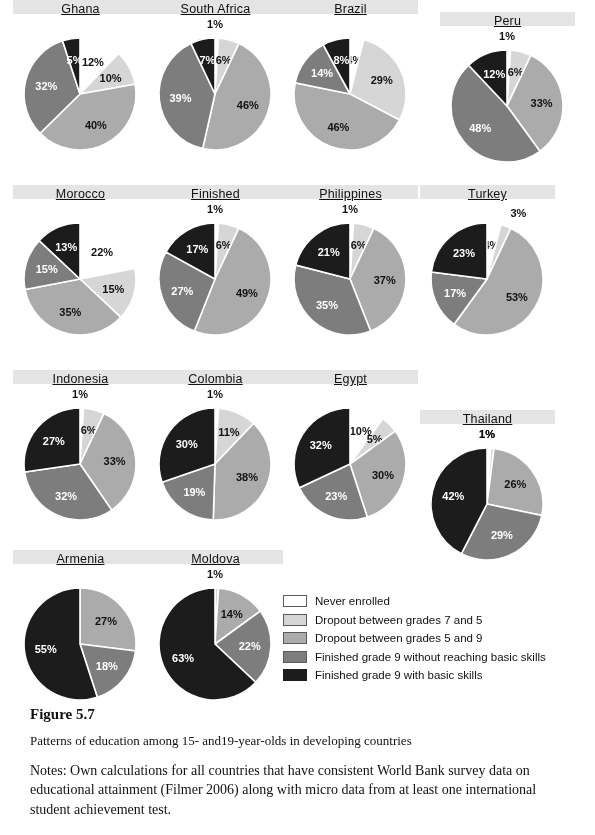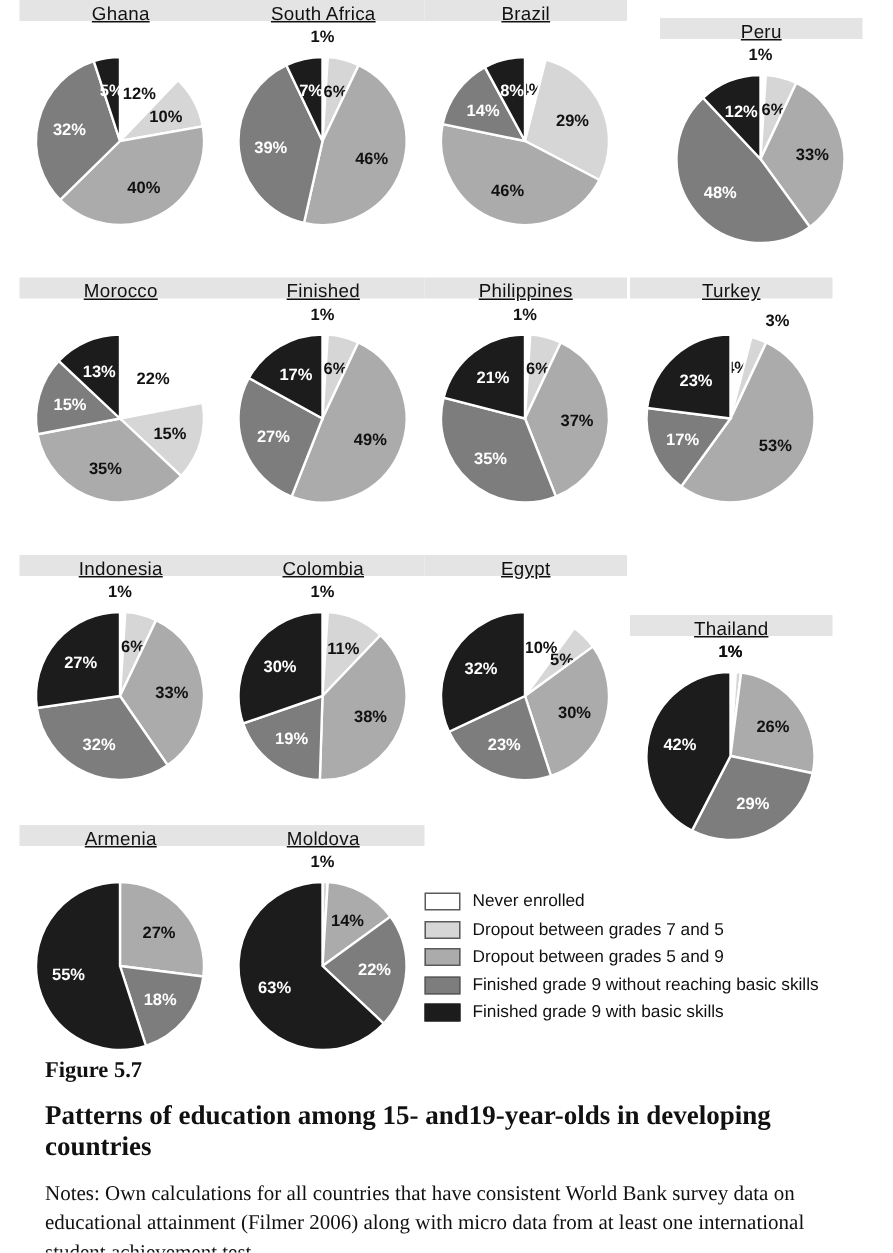--- a/index.html
+++ b/index.html
@@ -72,22 +72,22 @@
     width:545px;
     font-family:"Liberation Serif", serif;
     color:#111;
   }
   .fig-num{
     font-size:15px;
     font-weight:bold;
     margin:0 0 10px 0;
   }
   .fig-title{
-    font-size:18px;
-    font-weight:bold;
+    font-size:13px;
+    font-weight:normal;
     margin:0 0 12px 0;
   }
   .fig-notes{
     font-size:14px;
     line-height:1.38;
     margin:0;
   }
   .pct{
     font-size:11px;
     font-weight:bold;

